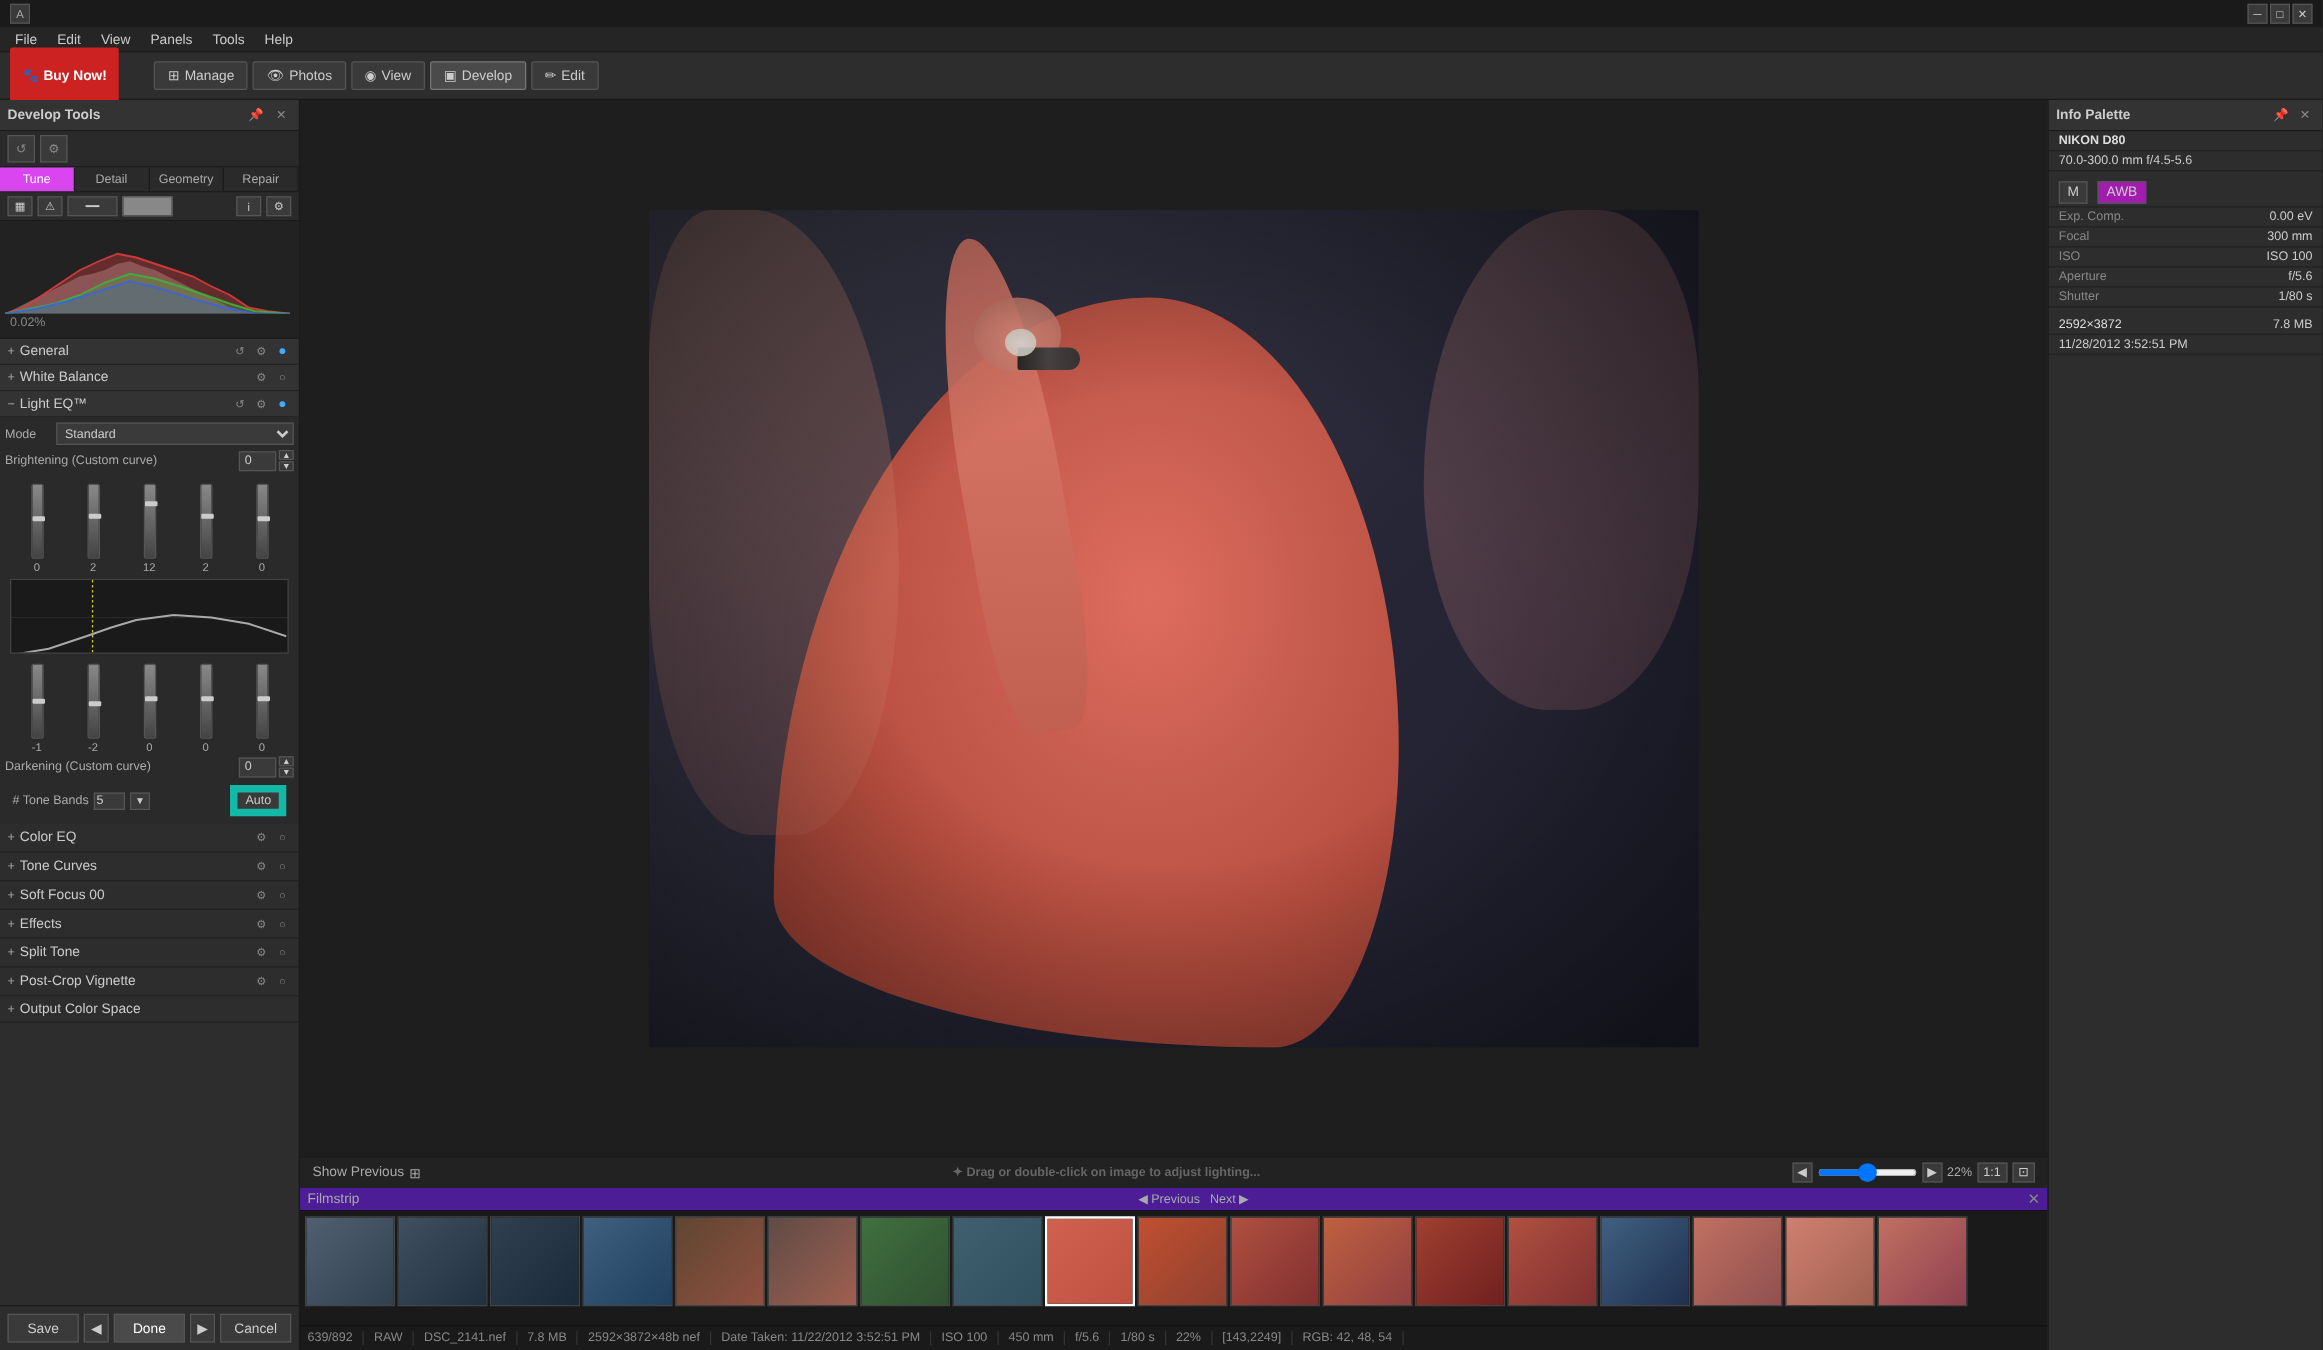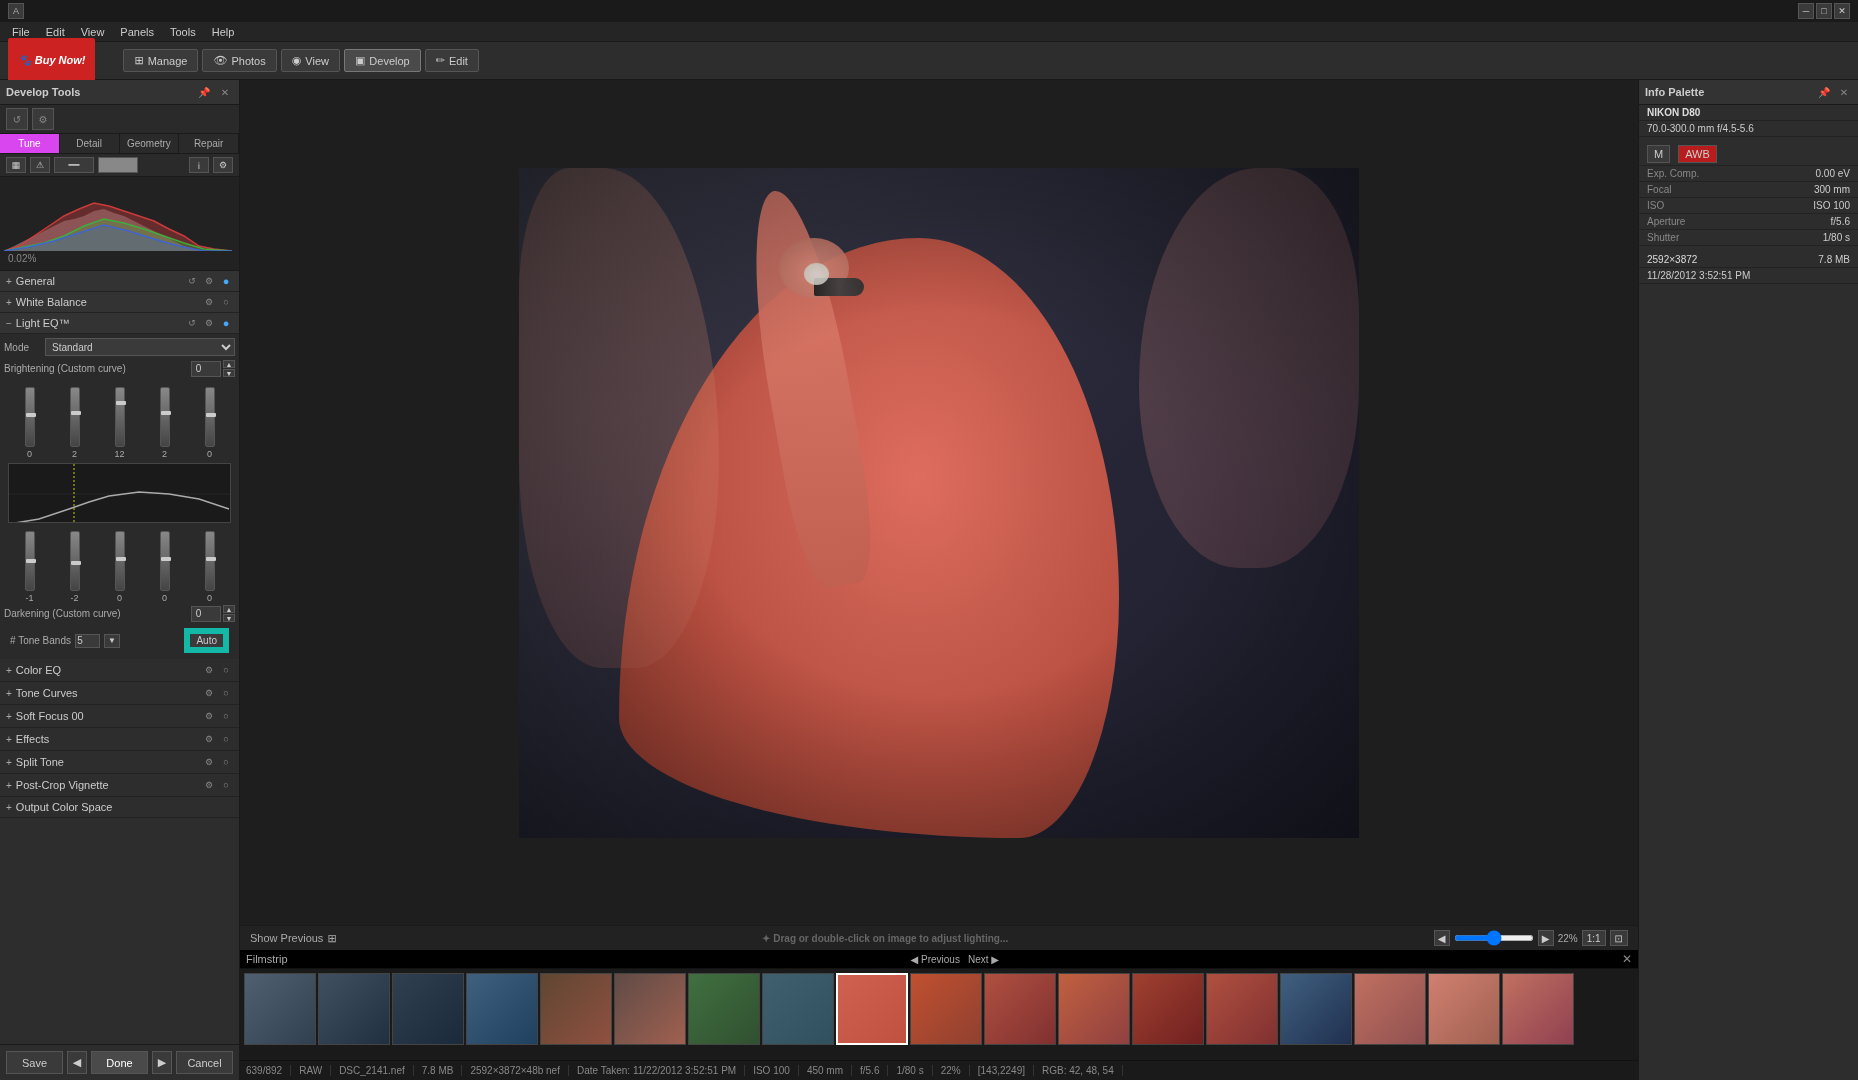--- a/index.html
+++ b/index.html
@@ -89,21 +89,20 @@
       color: white;
       padding: 16px 10px;
       border: none;
       font-size: 11px;
       font-weight: bold;
       cursor: pointer;
       display: flex;
       align-items: center;
       gap: 4px;
       border-radius: 2px;
-      font-style: italic;
     }
     .toolbar-nav-btn {
       background: #3a3a3a;
       color: #ccc;
       padding: 4px 10px;
       border: 1px solid #555;
       font-size: 11px;
       cursor: pointer;
       display: flex;
       align-items: center;
@@ -506,21 +505,21 @@
     .filmstrip-area {
       height: 110px;
       background: #1a1a1a;
       flex-shrink: 0;
     }
     .filmstrip-header {
       display: flex;
       align-items: center;
       justify-content: space-between;
       padding: 2px 6px;
-      background: #000000;
+      background: #4c1d95;
       border-bottom: 1px solid #111;
       gap: 27px;
     }
     .filmstrip-title { font-size: 11px; color: #aaa; }
     .filmstrip-nav {
       display: flex;
       align-items: center;
       gap: 8px;
     }
     .filmstrip-nav-btn {
@@ -1099,21 +1098,21 @@
     <div class="info-row">
       <span class="info-value" style="font-weight:bold;color:#ddd;">NIKON D80</span>
     </div>
     <div class="info-row">
       <span class="info-value">70.0-300.0 mm f/4.5-5.6</span>
     </div>
     <div style="height:6px;"></div>
     <div class="info-row">
       <div style="display:flex;gap:8px;">
         <div style="background:#3a3a3a;padding:2px 6px;font-size:11px;color:#ccc;border:1px solid #555;">M</div>
-        <div style="background:#b91c1c;padding:2px 6px;font-size:11px;color:#ccc;border:1px solid #555;">AWB</div>
+        <div style="background:#a21caf;padding:2px 6px;font-size:11px;color:#ccc;border:1px solid #555;">AWB</div>
       </div>
     </div>
     <div class="info-row">
       <span class="info-label">Exp. Comp.</span>
       <span class="info-value">0.00 eV</span>
     </div>
     <div class="info-row">
       <span class="info-label">Focal</span>
       <span class="info-value">300 mm</span>
     </div>

